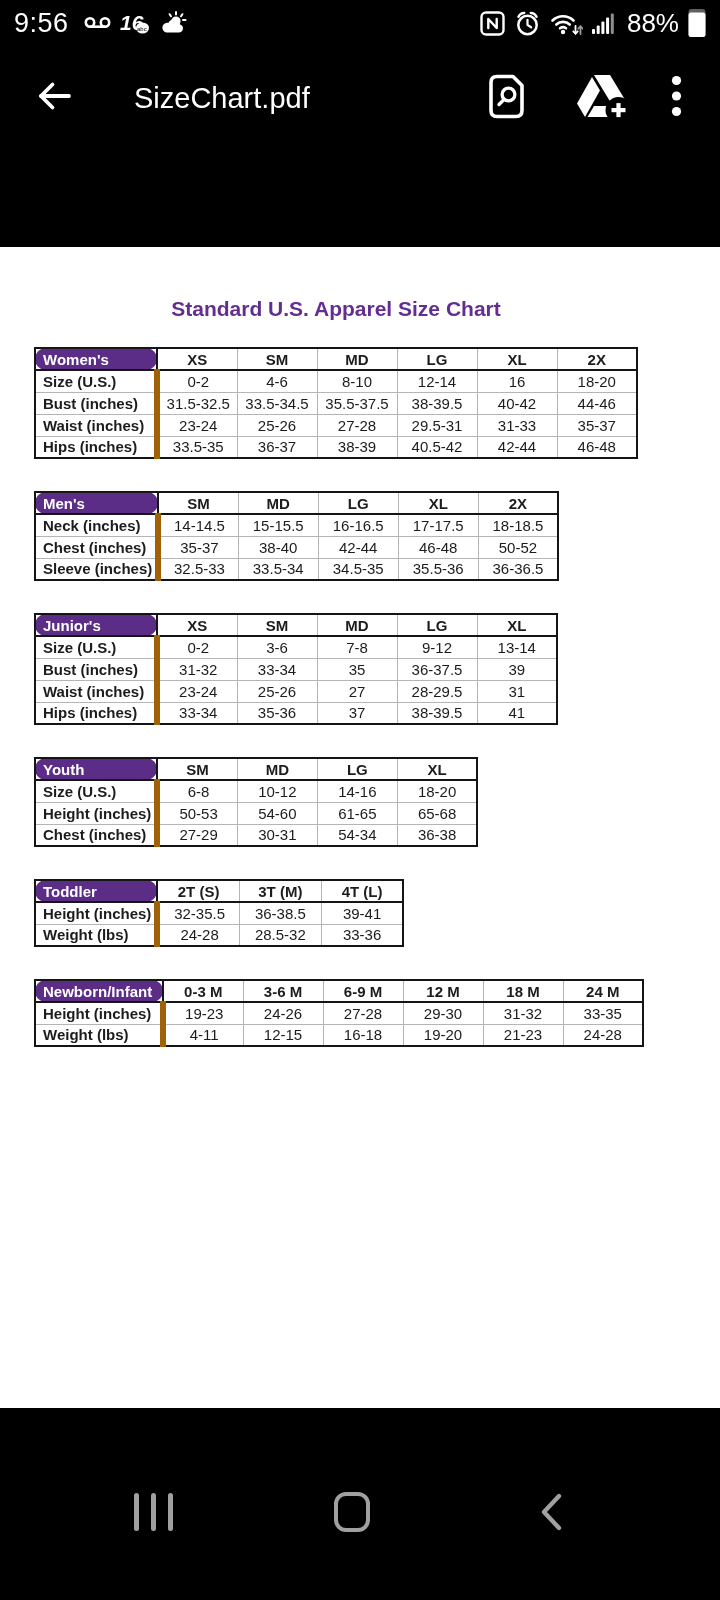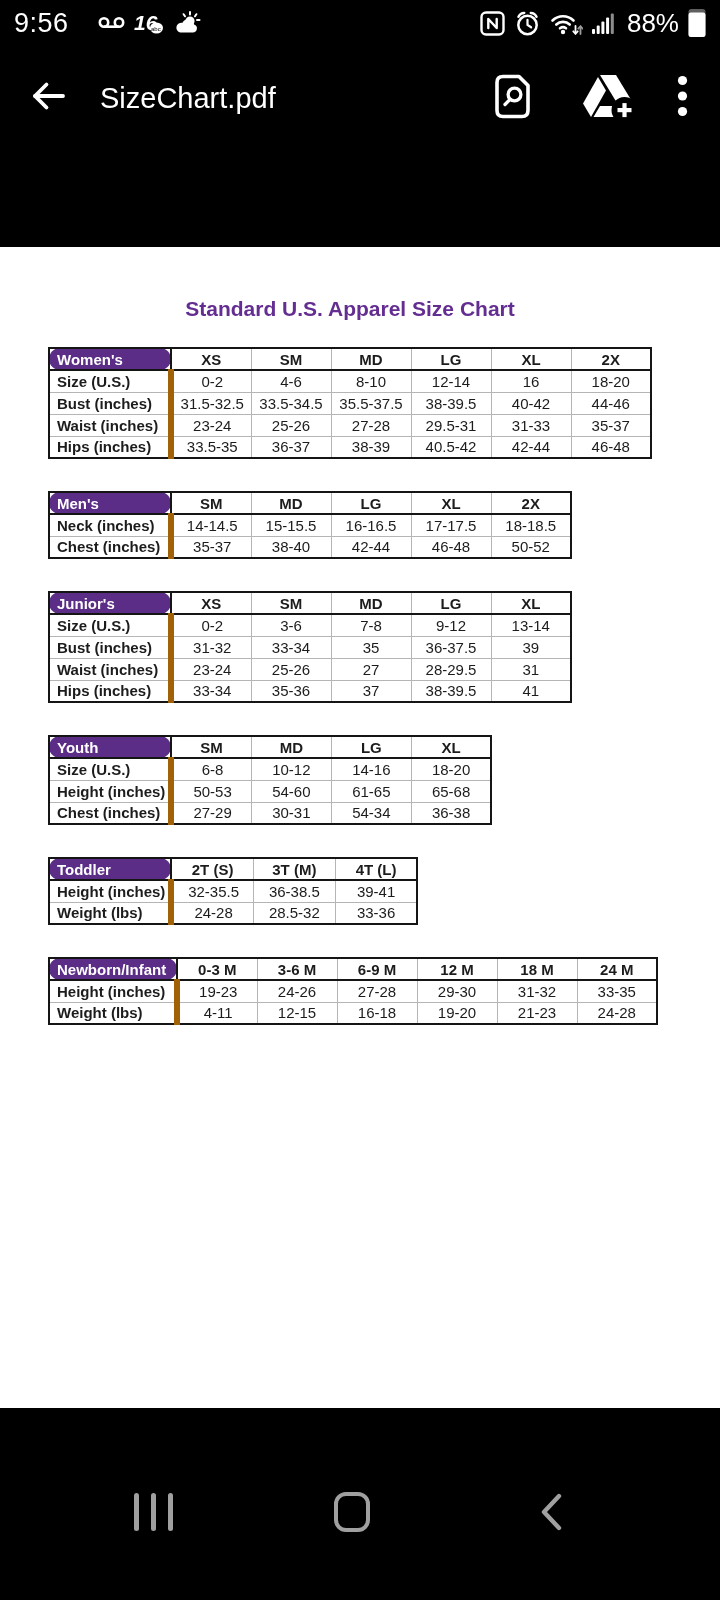--- a/index.html
+++ b/index.html
@@ -9,38 +9,38 @@
     background:#000; font-family:"Liberation Sans", sans-serif;
   }
 
   
   .status-bar {
     position:absolute; top:0; left:0; width:720px; height:46px;
     display:flex; align-items:center; justify-content:space-between;
     padding:0 14px; color:#fff;
   }
   .sb-group { display:flex; align-items:center; gap:9px; }
-  .sb-time { font-size:27px; letter-spacing:.5px; margin-right:20px; }
+  .sb-time { font-size:27px; letter-spacing:.5px; margin-right:6px; }
   .sb-batt-text { font-size:26px; margin-left:3px; }
   .sb-icon { display:inline-flex; align-items:center; }
 
   
   .app-bar {
     position:absolute; top:58px; left:0; width:720px; height:80px;
-    display:flex; align-items:center; padding:0 24px; color:#fff;
+    display:flex; align-items:center; padding:0 30px; color:#fff;gap:28px;
   }
   .back-btn { width:48px; height:48px; display:flex; align-items:center; justify-content:center; }
   .app-title { font-size:29px; margin-left:28px; flex:1; white-space:nowrap; }
   .app-actions { display:flex; align-items:center; gap:44px; padding-right:8px; }
   .action-btn { display:flex; align-items:center; justify-content:center; }
 
   
   .pdf-page {
     position:absolute; top:247px; left:0; width:720px; height:1161px;
-    background:#fff; padding:50px 0 0 48px;
+    background:#fff; padding:50px 0 0 34px;
   }
   .doc-title {
     width:604px; margin:0 0 26px 0; text-align:center;
     font-size:21px; font-weight:bold; color:var(--title-purple,#632d91);
   }
   table.size-table {
     border-collapse:collapse; margin:0 0 32px 0;
     border:2px solid #151515; table-layout:fixed;
   }
   .size-table col.label { width:122px; }
@@ -303,20 +303,28 @@
             <td>18-18.5</td>
           </tr>
           <tr>
             <th>Chest (inches)</th>
             <td>35-37</td>
             <td>38-40</td>
             <td>42-44</td>
             <td>46-48</td>
             <td>50-52</td>
           </tr>
+          <tr>
+            <th>Sleeve (inches)</th>
+            <td>32.5-33</td>
+            <td>33.5-34</td>
+            <td>34.5-35</td>
+            <td>35.5-36</td>
+            <td>36-36.5</td>
+          </tr>
         </tbody>
       </table>
       <table class="size-table table-2">
         <colgroup>
           <col class="label">
           <col class="data">
           <col class="data">
           <col class="data">
           <col class="data">
           <col class="data">

